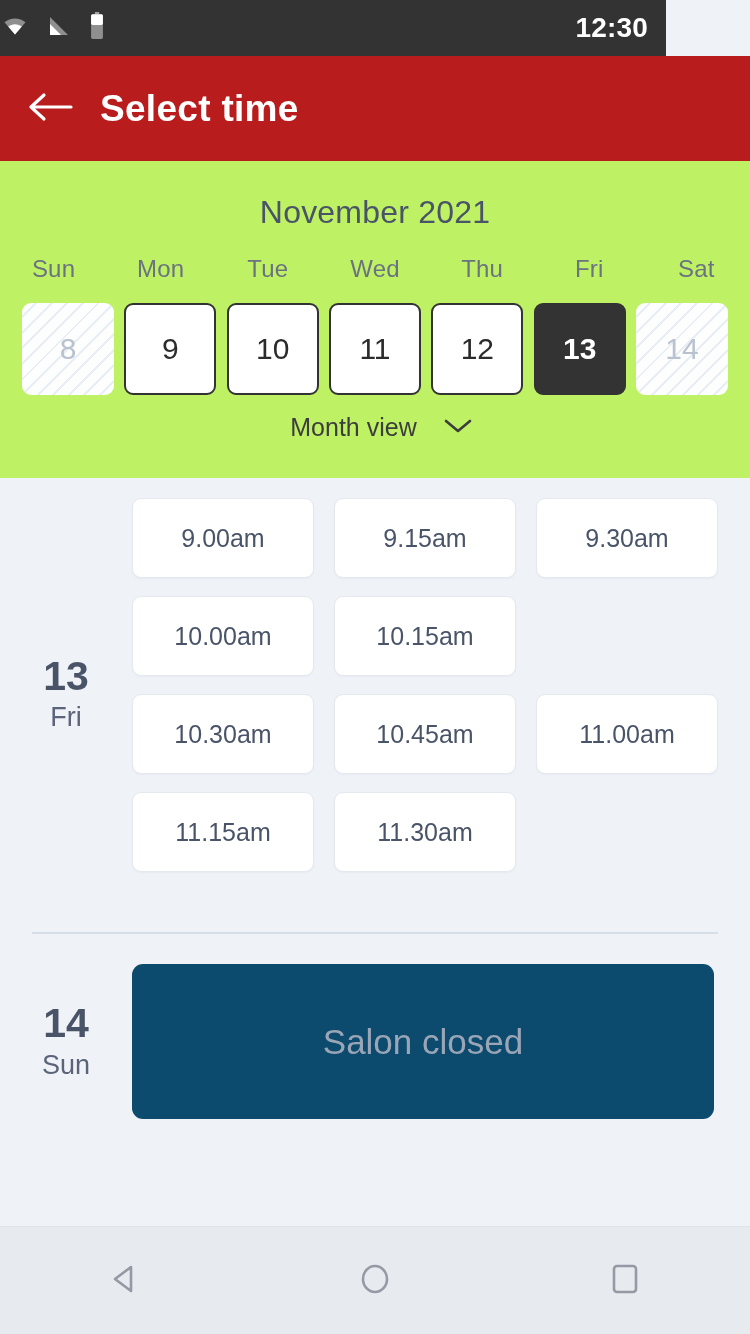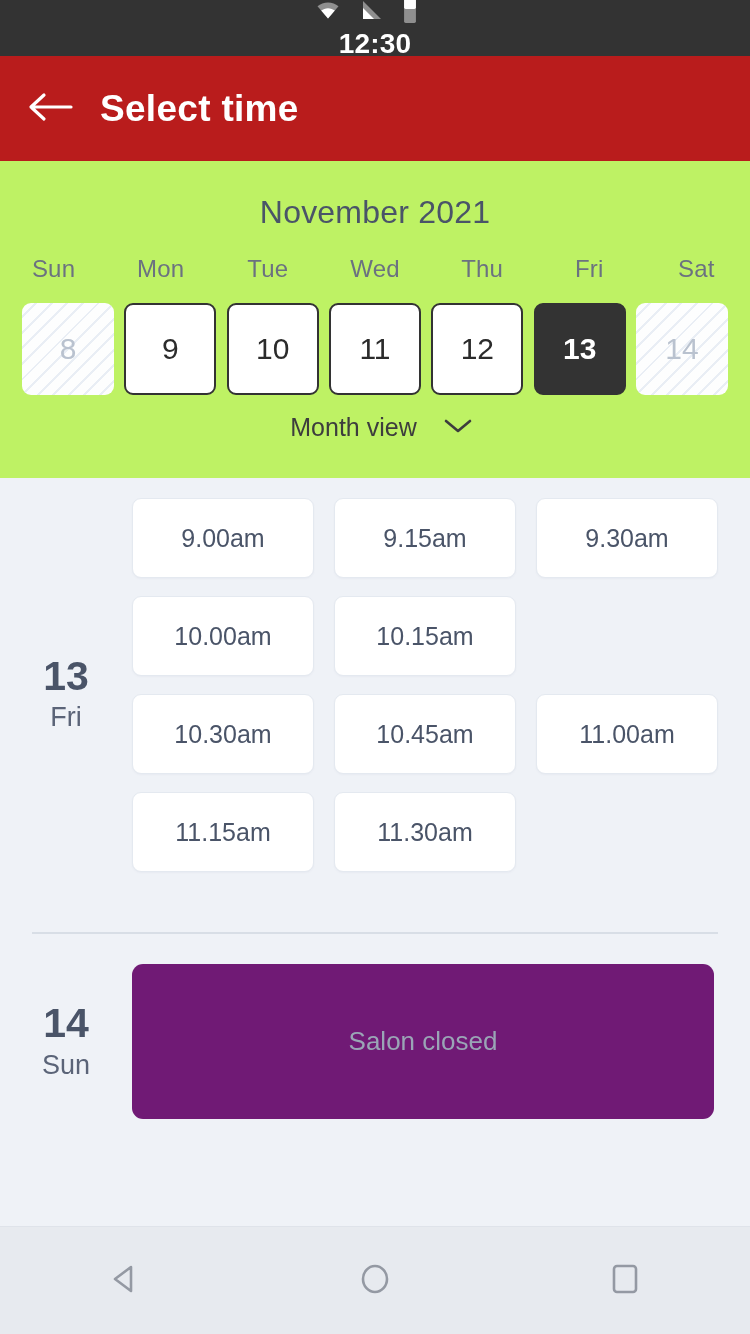--- a/index.html
+++ b/index.html
@@ -6,25 +6,24 @@
   html, body {
     width:750px; height:1334px;
     font-family:"Liberation Sans", sans-serif;
     background:#eff2f7;
     overflow:hidden;
   }
   #screen { position:relative; width:750px; height:1334px; background:#eff2f7; }
 
   
   .statusbar {
-    position:absolute; top:0; left:0; width:750px; height:56px;
+    position:absolute; top:0; left:0; width:666px; height:56px;
     background:#333333;
-    display:flex; align-items:center; justify-content:center;
+    display:flex; align-items:center; justify-content:space-between;
     padding-right:18px;
-    flex-direction:column;
   }
   .sb-icons { display:flex; align-items:center; gap:16px; }
   .sb-icon { display:block; }
   .sb-time {
     color:#ffffff; font-size:28px; font-weight:bold;
     letter-spacing:0.2px; margin-left:18px;
     font-family:"Liberation Sans", sans-serif;
   }
 
   
@@ -111,23 +110,23 @@
   .slot.empty { background:transparent; border:none; box-shadow:none; cursor:default; }
 
   .divider {
     height:2px; background:#d8dee6;
     margin:22px 32px 0 32px;
   }
 
   .closed-group { display:flex; padding-top:30px; }
   .closed-box {
     flex:1; margin-right:36px; height:155px;
-    background:#701a75; border-radius:11px;
-    display:flex; align-items:center; justify-content:center;
-    font-size:26px; color:#9aa5b6;
+    background:#0c4a6e; border-radius:11px;
+    display:flex; align-items:center; justify-content:center;
+    font-size:35px; color:#9aa5b6;
   }
 
   
   .navbar {
     position:absolute; bottom:0; left:0; width:750px; height:108px;
     background:#e7eaef;
     display:flex; align-items:center; justify-content:space-around;
     border-top:1px solid #dfe3ea;
   }
   .nav-btn {

